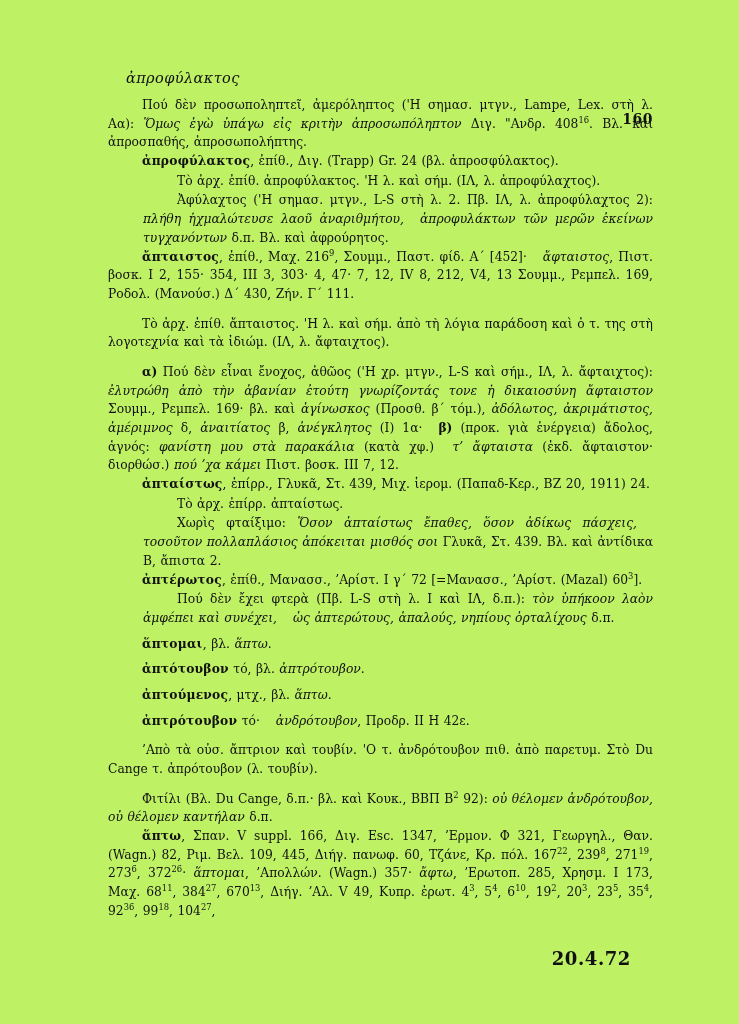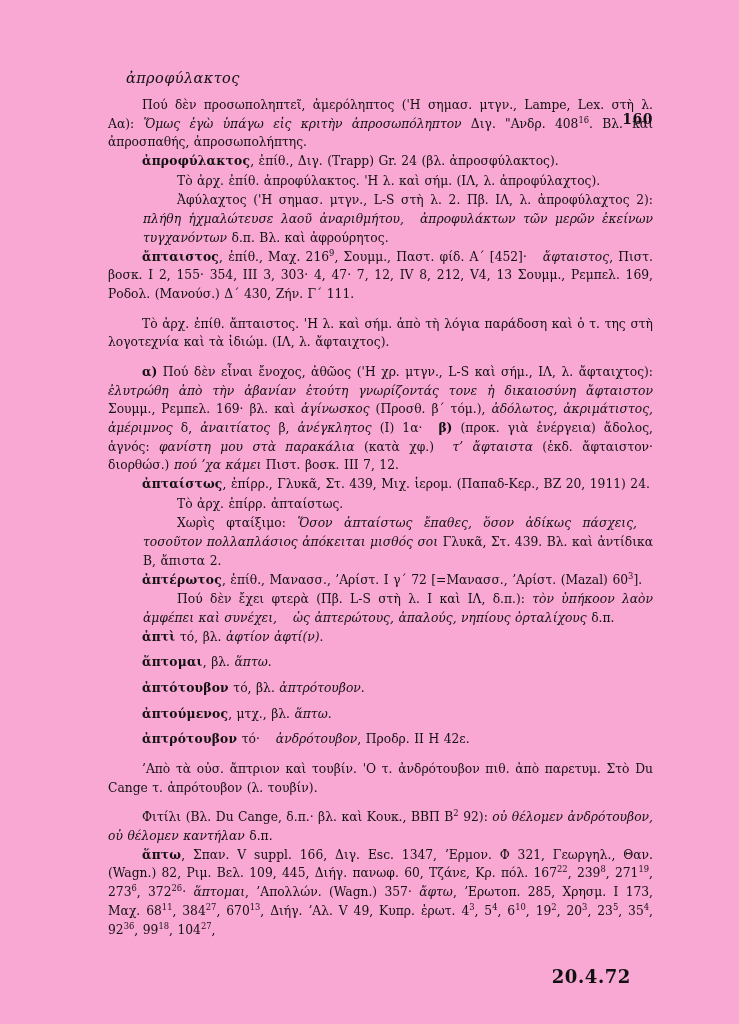--- a/index.html
+++ b/index.html
@@ -9,21 +9,21 @@
     background: #ffffff;
   }
   body {
     font-family: "DejaVu Serif", "Liberation Serif", serif;
     color: #111111;
   }
   .page {
     position: relative;
     width: 739px;
     height: 1024px;
-    background: #f9a8d4;
+    background: #bef264;
     overflow: hidden;
     box-sizing: border-box;
   }
   .content {
     position: absolute;
     left: 108px;
     top: 70px;
     width: 545px;
   }
 
@@ -126,21 +126,20 @@
     <p class="para spaced"><span class="sec">α)</span><span> Πού δὲν εἶναι ἔνοχος, ἀθῶος ('Η χρ. μτγν., L-S καὶ σήμ., ΙΛ, λ. ἄφταιχτος): </span><span class="it">ἐλυτρώθη ἀπὸ τὴν ἀβανίαν ἐτούτη γνωρίζοντάς τονε ἡ δικαιοσύνη ἄφταιστον</span><span> Σουμμ., Ρεμπελ. 169· βλ. καὶ </span><span class="it">ἀγίνωσκος</span><span> (Προσθ. β´ τόμ.), </span><span class="it">ἀδόλωτος, ἀκριμάτιστος, ἀμέριμνος</span><span> δ, </span><span class="it">ἀναιτίατος</span><span> β, </span><span class="it">ἀνέγκλητος</span><span> (Ι) 1α·</span><span class="gap"></span><span class="sec">β)</span><span> (προκ. γιὰ ἐνέργεια) ἄδολος, ἁγνός: </span><span class="it">φανίστη μου στὰ παρακάλια</span><span> (κατὰ χφ.) </span><span class="gap-sm"></span><span class="it">τ’ ἄφταιστα</span><span> (ἐκδ. ἄφταιστον· διορθώσ.) </span><span class="it">πού ’χα κάμει</span><span> Πιστ. βοσκ. ΙΙΙ 7, 12.</span></p>
 
     <p class="para entryline"><span class="lemma">ἀπταίστως</span><span>, ἐπίρρ., Γλυκᾶ, Στ. 439, Μιχ. ἱερομ. (Παπαδ-Κερ., BZ 20, 1911) 24.</span></p>
     <p class="para tight"><span>Τὸ ἀρχ. ἐπίρρ. ἀπταίστως.</span></p>
     <p class="para tight"><span>Χωρὶς φταίξιμο: </span><span class="it">Ὅσον ἀπταίστως ἔπαθες, ὅσον ἀδίκως πάσχεις,</span><span class="gap"></span><span class="it">τοσοῦτον πολλαπλάσιος ἀπόκειται μισθός σοι</span><span> Γλυκᾶ, Στ. 439. Βλ. καὶ ἀντίδικα Β, ἄπιστα 2.</span></p>
 
     <p class="para entryline"><span class="lemma">ἀπτέρωτος</span><span>, ἐπίθ., Μανασσ., ’Αρίστ. Ι γ´ 72 [=Μανασσ., ’Αρίστ. (Mazal) 60</span><sup>3</sup><span>].</span></p>
     <p class="para tight"><span>Πού δὲν ἔχει φτερὰ (Πβ. L-S στὴ λ. Ι καὶ ΙΛ, δ.π.): </span><span class="it">τὸν ὑπήκοον λαὸν ἀμφέπει καὶ συνέχει,</span><span class="gap"></span><span class="it">ὡς ἀπτερώτους, ἁπαλούς, νηπίους ὀρταλίχους</span><span> δ.π.</span></p>
 
     <div>
-      <p class="para entryline"><span class="lemma">ἀπτὶ</span><span> τό, βλ. </span><span class="it">ἀφτίον ἀφτί(ν)</span><span>.</span></p>
       <p class="para entryline close"><span class="lemma">ἅπτομαι</span><span>, βλ. </span><span class="it">ἅπτω</span><span>.</span></p>
       <p class="para entryline close"><span class="lemma">ἀπτότουβον</span><span> τό,  βλ. </span><span class="it">ἀπτρότουβον</span><span>.</span></p>
       <p class="para entryline close"><span class="lemma">ἀπτούμενος</span><span>, μτχ.,  βλ. </span><span class="it">ἅπτω</span><span>.</span></p>
     </div>
 
     <p class="para entryline close"><span class="lemma">ἀπτρότουβον</span><span> τό·</span><span class="gap"></span><span class="it">ἀνδρότουβον</span><span>, Προδρ. ΙΙ Η 42ε.</span></p>
     <p class="para spaced"><span>’Απὸ τὰ οὐσ. ἄπτριον καὶ τουβίν. 'Ο τ. ἀνδρότουβον πιθ. ἀπὸ παρετυμ. Στὸ Du Cange τ. ἀπρότουβον (λ. τουβίν).</span></p>
     <p class="para spaced"><span>Φιτίλι (Βλ. Du Cange, δ.π.· βλ. καὶ Κουκ., ΒΒΠ Β</span><sup>2</sup><span> 92): </span><span class="it">οὐ θέλομεν ἀνδρότουβον, οὐ θέλομεν καντήλαν</span><span> δ.π.</span></p>
 
     <p class="para entryline"><span class="lemma">ἅπτω</span><span id="aptw-segments"><span>, Σπαν. V suppl. 166, Διγ. Esc. 1347, ’Ερμον. Φ 321, Γεωργηλ., Θαν. (Wagn.) 82, Ριμ. Βελ. 109, 445, Διήγ. πανωφ. 60, Τζάνε, Κρ. πόλ. 167</span><sup>22</sup><span>, 239</span><sup>8</sup><span>, 271</span><sup>19</sup><span>, 273</span><sup>6</sup><span>, 372</span><sup>26</sup><span>· </span><span class="it">ἅπτομαι</span><span>, ’Απολλών. (Wagn.) 357· </span><span class="it">ἄφτω</span><span>, ’Ερωτοπ. 285, Χρησμ. Ι 173, Μαχ. 68</span><sup>11</sup><span>, 384</span><sup>27</sup><span>, 670</span><sup>13</sup><span>, Διήγ. ’Αλ. V 49, Κυπρ. ἐρωτ. 4</span><sup>3</sup><span>, 5</span><sup>4</sup><span>, 6</span><sup>10</sup><span>, 19</span><sup>2</sup><span>, 20</span><sup>3</sup><span>, 23</span><sup>5</sup><span>, 35</span><sup>4</sup><span>, 92</span><sup>36</sup><span>, 99</span><sup>18</sup><span>, 104</span><sup>27</sup><span>,</span></span></p>

